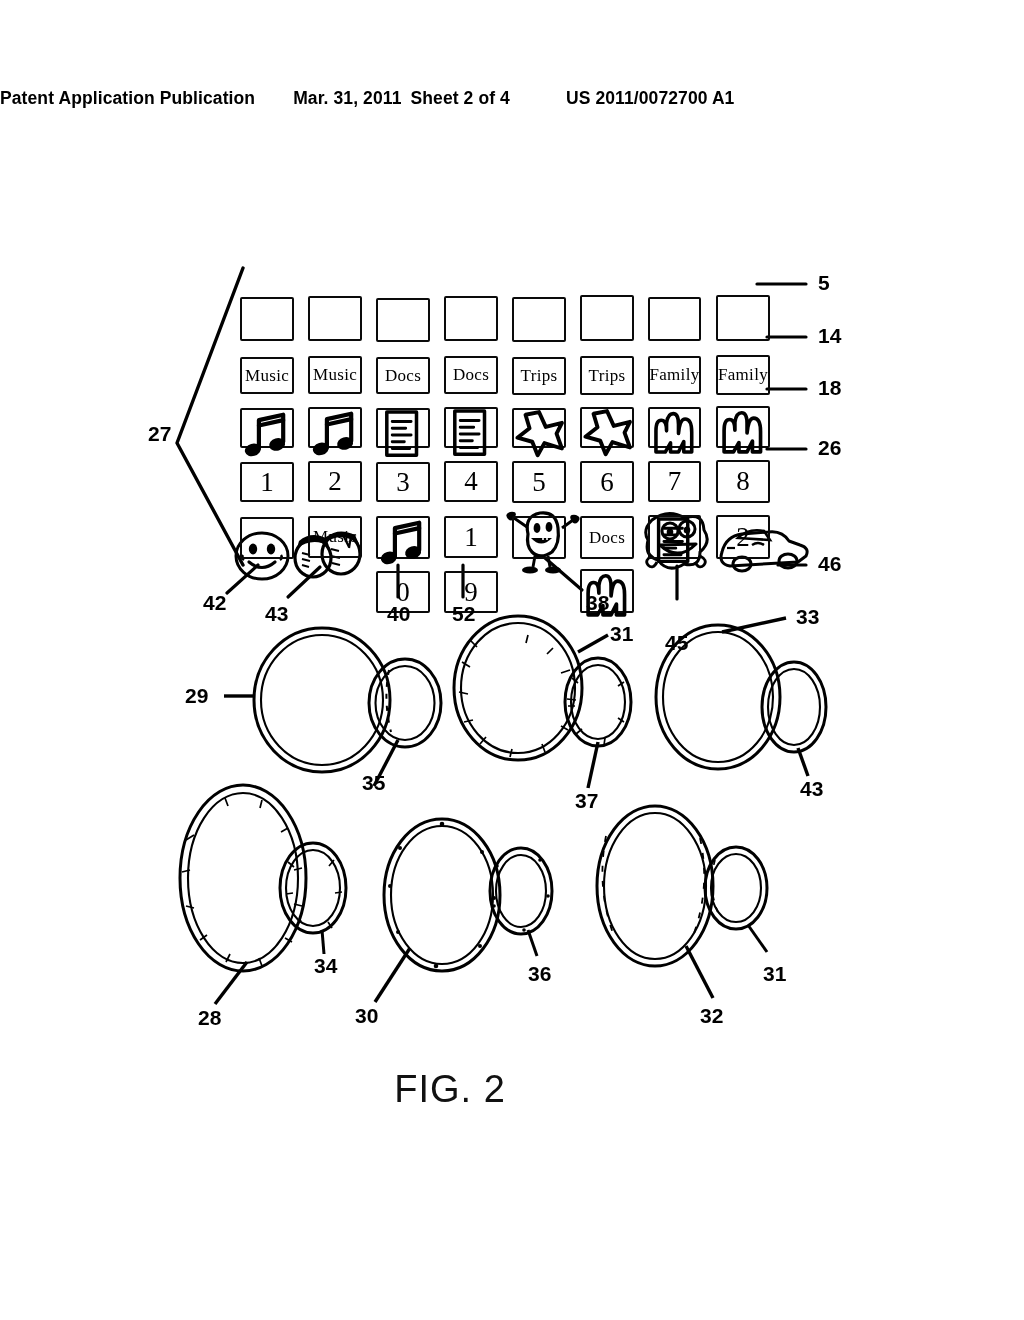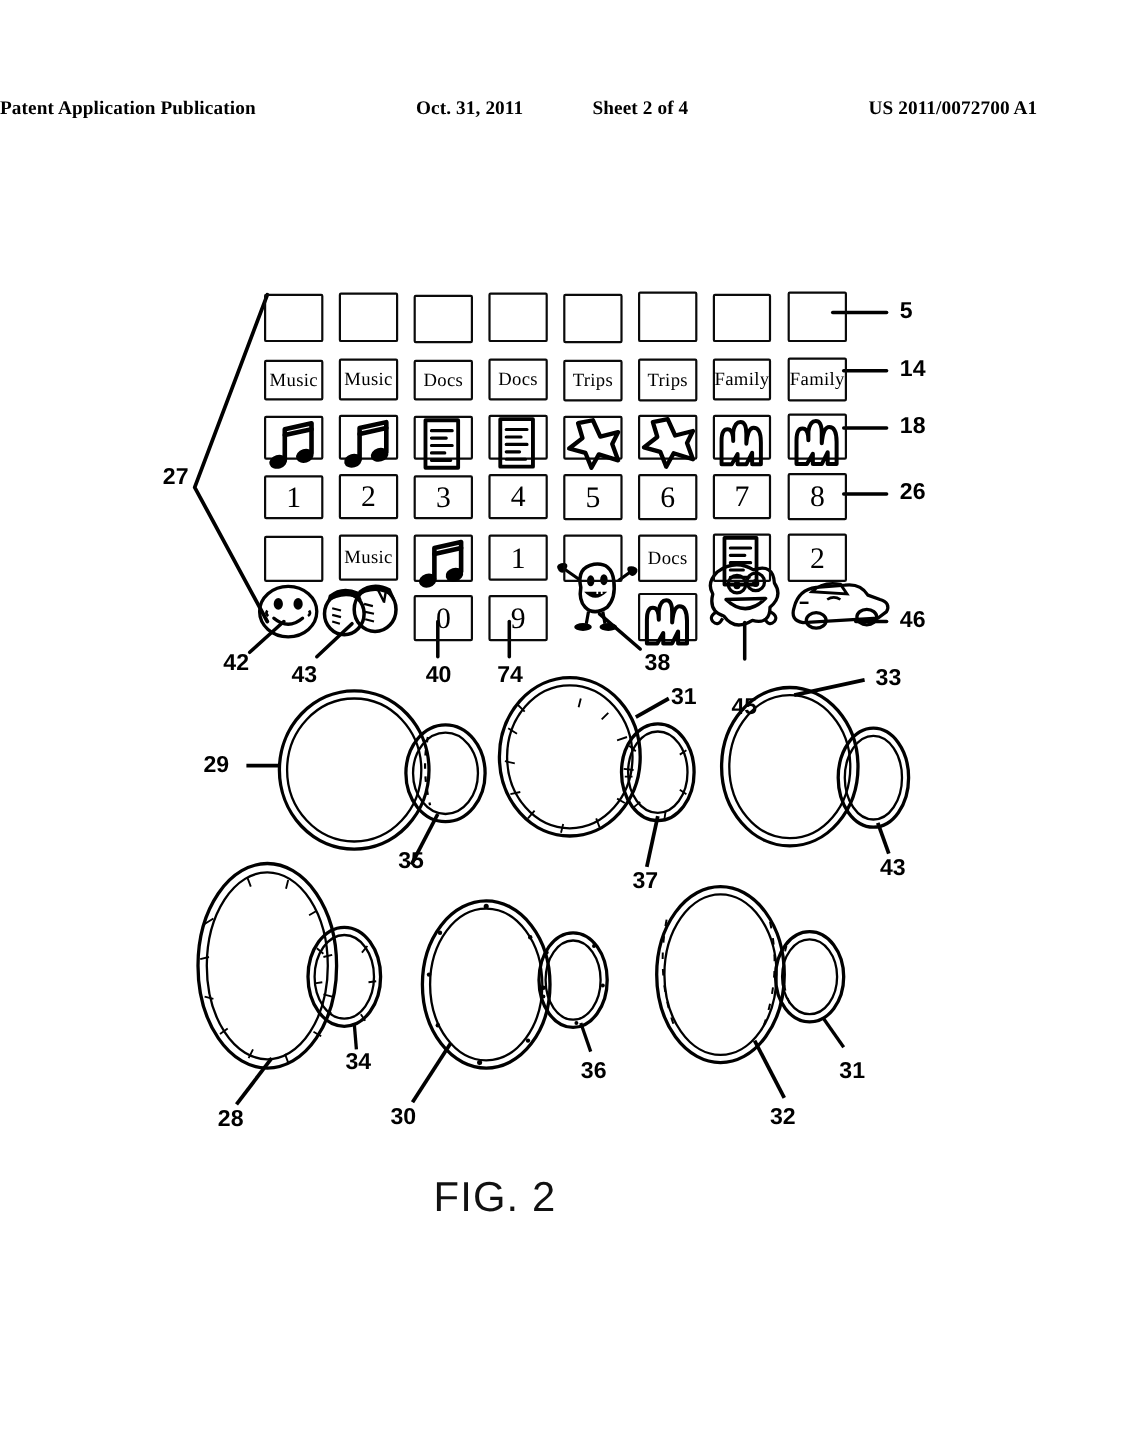--- a/index.html
+++ b/index.html
@@ -4,22 +4,22 @@
 <title>Patent Figure</title>
 <style>
   html,body{margin:0;padding:0;background:#ffffff;}
   body{
     width:1024px;height:1320px;position:relative;overflow:hidden;
     font-family:"Liberation Serif", serif; color:#000;
   }
   
   #pub-header{
     position:absolute;top:88px;left:0;width:943px;
-    display:flex;justify-content:space-between;align-items:baseline;
-    font-family:Liberation Serif, serif;
+    display:flex;justify-content:flex-start;align-items:baseline;
+    font-family:Liberation Sans, sans-serif;
     font-weight:bold;font-size:17.5px;letter-spacing:.1px;
     white-space:nowrap;
   }
   #pub-header .seg{display:inline-block;}
   #pub-header .gap1{width:38px;}
   #pub-header .gap2{width:56px;}
   #pub-header .sub{display:inline-block;margin-left:9px;}
 
   
   #figure{position:absolute;top:0;left:0;width:1024px;height:1320px;}
@@ -32,21 +32,21 @@
     font-size:38px;letter-spacing:1px;color:#111;
   }
 
   
   .ref{
     position:absolute;font-family:"Liberation Sans", sans-serif;
     font-weight:bold;font-size:21px;color:#000;line-height:1;
     white-space:nowrap;
   }
   
-  .cell{position:absolute;}
+  .cell{position:absolute;margin-top:30px;}
   .cell .box{
     position:absolute;inset:0;
     border:2.4px solid #0a0a0a;
     border-radius:2px;
     box-sizing:border-box;
   }
   .cell .lbl{
     position:absolute;inset:0;display:flex;align-items:center;justify-content:center;
     font-family:"Liberation Serif", serif;
     font-size:17px;color:#000;letter-spacing:.3px;
@@ -57,21 +57,21 @@
     font-size:27px;color:#000;
   }
   .cell .ico{position:absolute;inset:0;}
 </style>
 </head>
 <body>
 
 <div id="pub-header">
   <span class="seg">Patent Application Publication</span>
   <span class="gap1"></span>
-  <span class="seg">Oct. 31, 2011</span>
+  <span class="seg">Mar. 31, 2011</span>
   <span class="sub">Sheet 2 of 4</span>
   <span class="gap2"></span>
   <span class="seg">US 2011/0072700 A1</span>
 </div>
 
 <div id="figure">
 
   <svg width="1024" height="1320" viewBox="0 0 1024 1320">
     <defs>
       <g id="ico-music">
@@ -465,21 +465,21 @@
 
   <div class="ref" style="left:818px;top:272px">5</div>
   <div class="ref" style="left:818px;top:325px">14</div>
   <div class="ref" style="left:818px;top:377px">18</div>
   <div class="ref" style="left:818px;top:437px">26</div>
   <div class="ref" style="left:818px;top:553px">46</div>
 
   <div class="ref" style="left:203px;top:592px">42</div>
   <div class="ref" style="left:265px;top:603px">43</div>
   <div class="ref" style="left:387px;top:603px">40</div>
-  <div class="ref" style="left:452px;top:603px">74</div>
+  <div class="ref" style="left:452px;top:603px">52</div>
   <div class="ref" style="left:586px;top:592px">38</div>
   <div class="ref" style="left:665px;top:632px">45</div>
 
   <div class="ref" style="left:185px;top:685px">29</div>
   <div class="ref" style="left:362px;top:772px">35</div>
   <div class="ref" style="left:610px;top:623px">31</div>
   <div class="ref" style="left:575px;top:790px">37</div>
   <div class="ref" style="left:796px;top:606px">33</div>
   <div class="ref" style="left:800px;top:778px">43</div>
   <div class="ref" style="left:198px;top:1007px">28</div>

